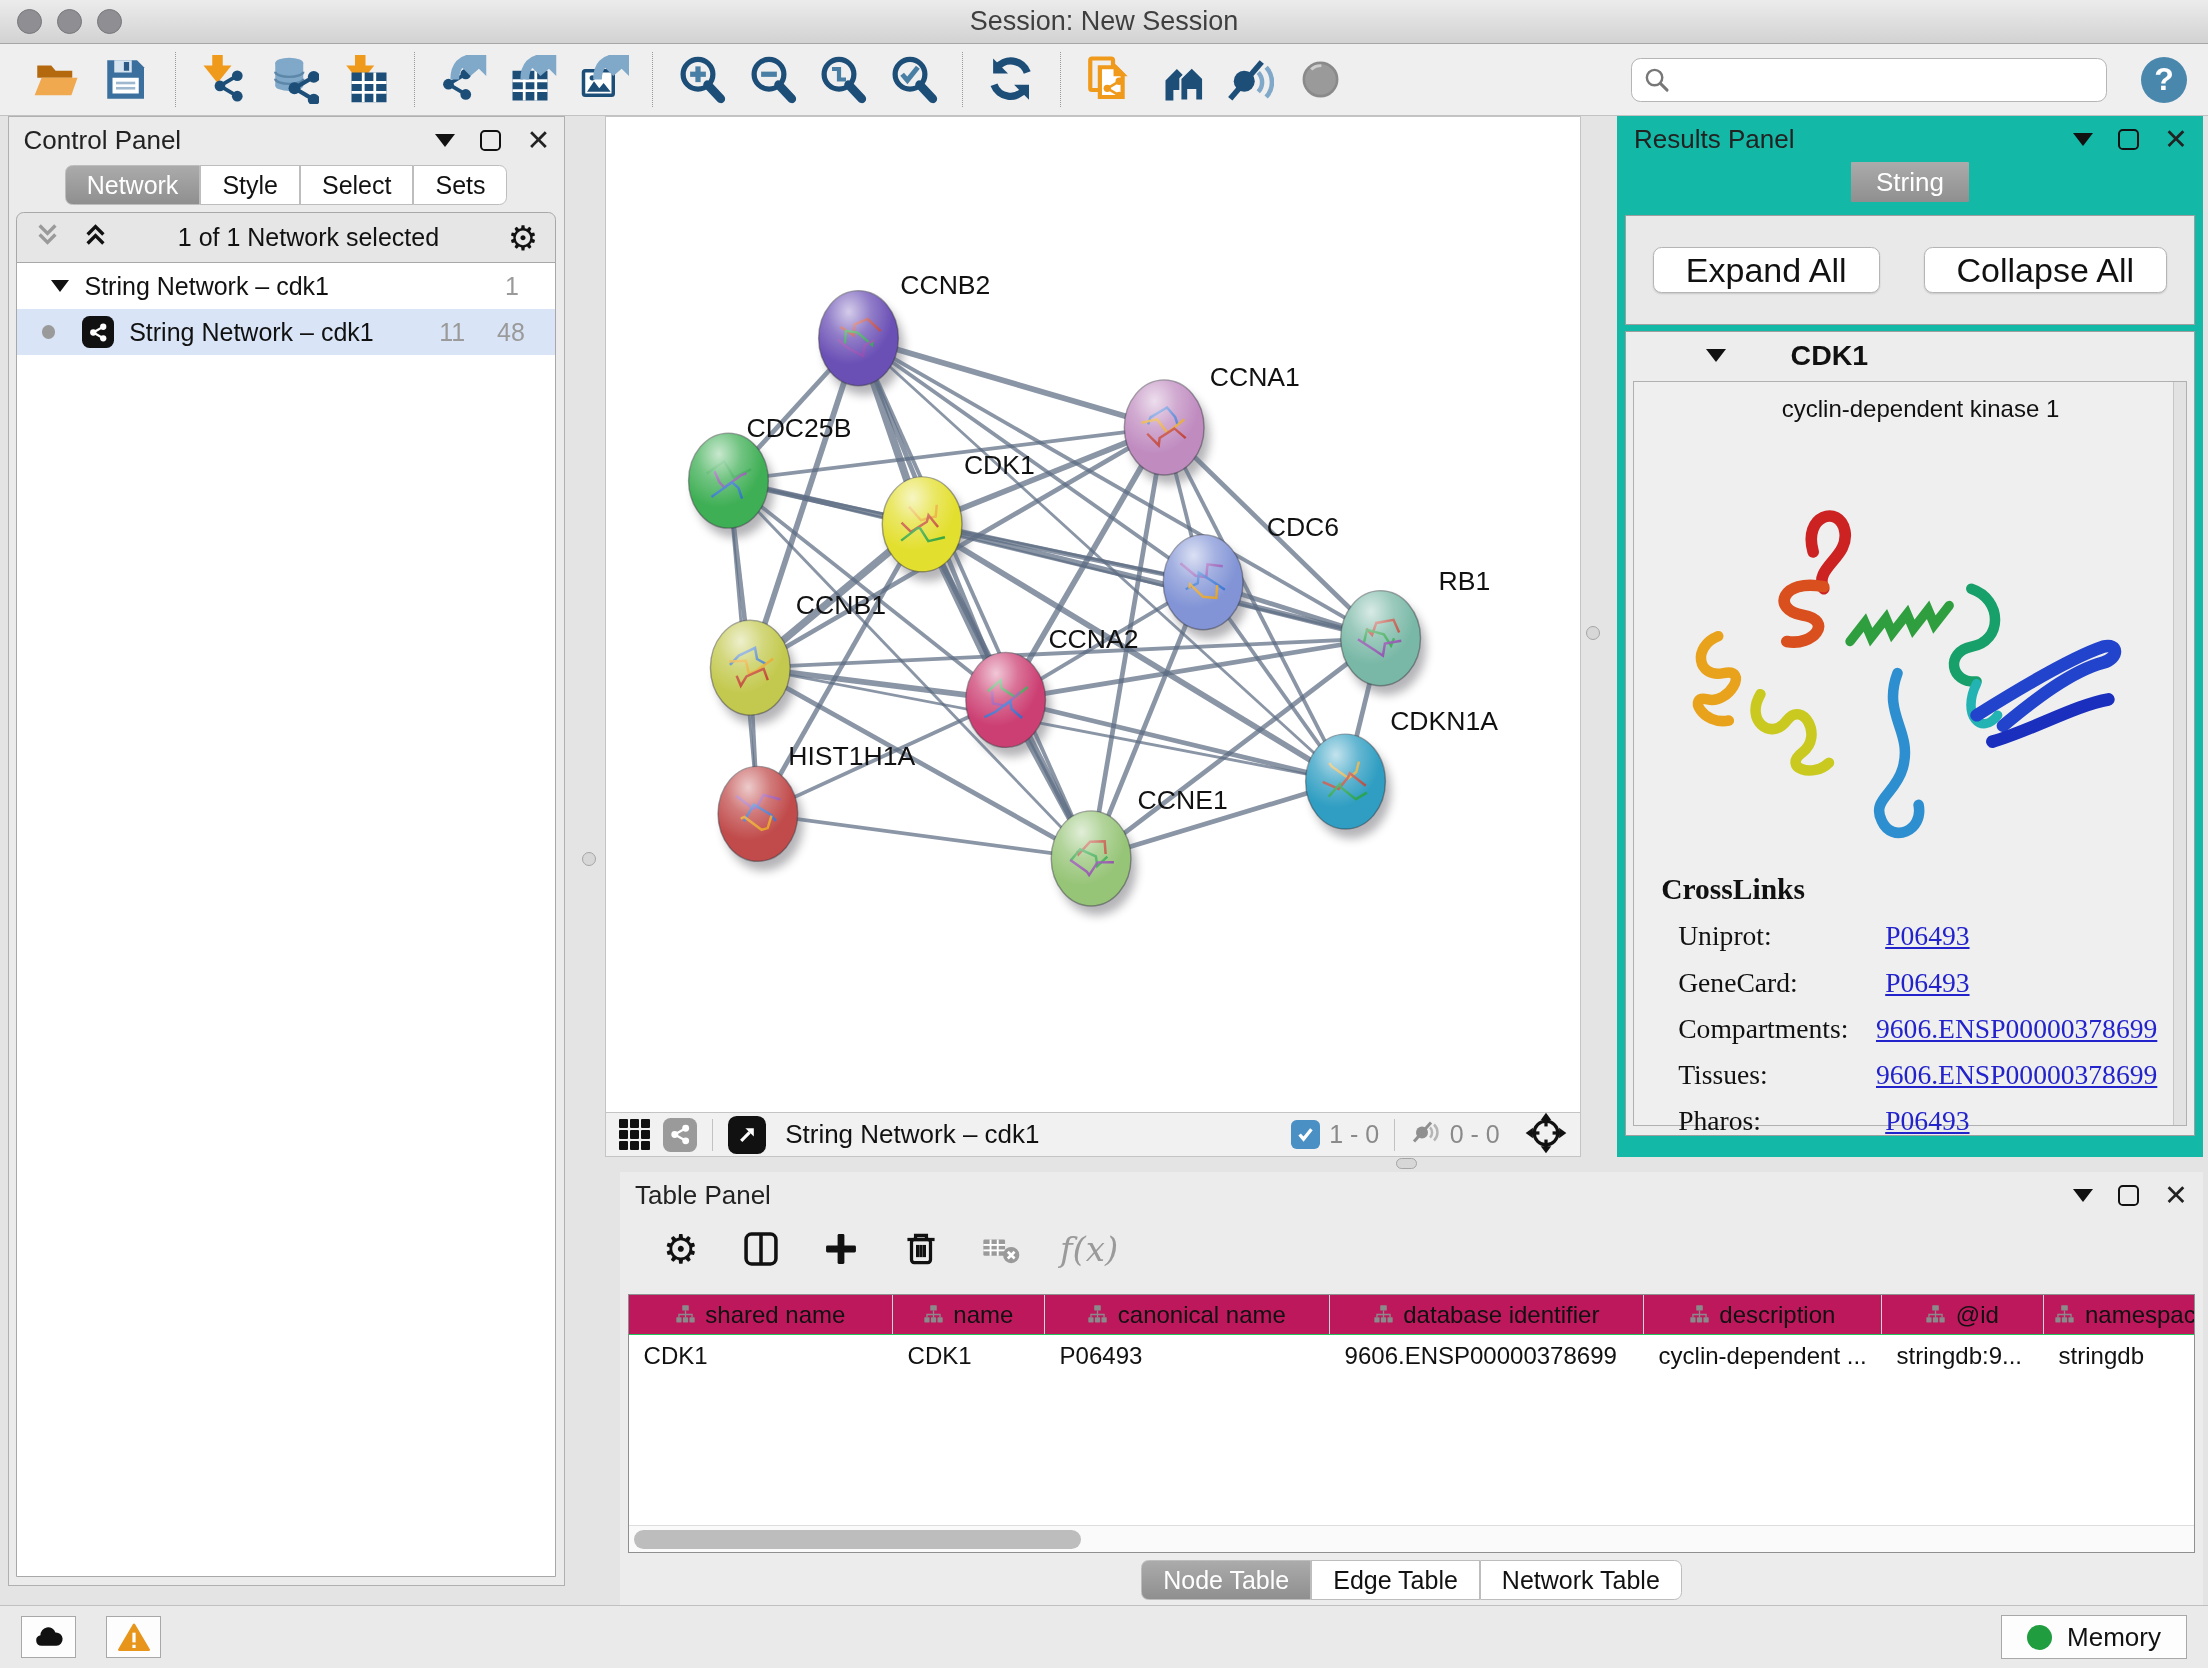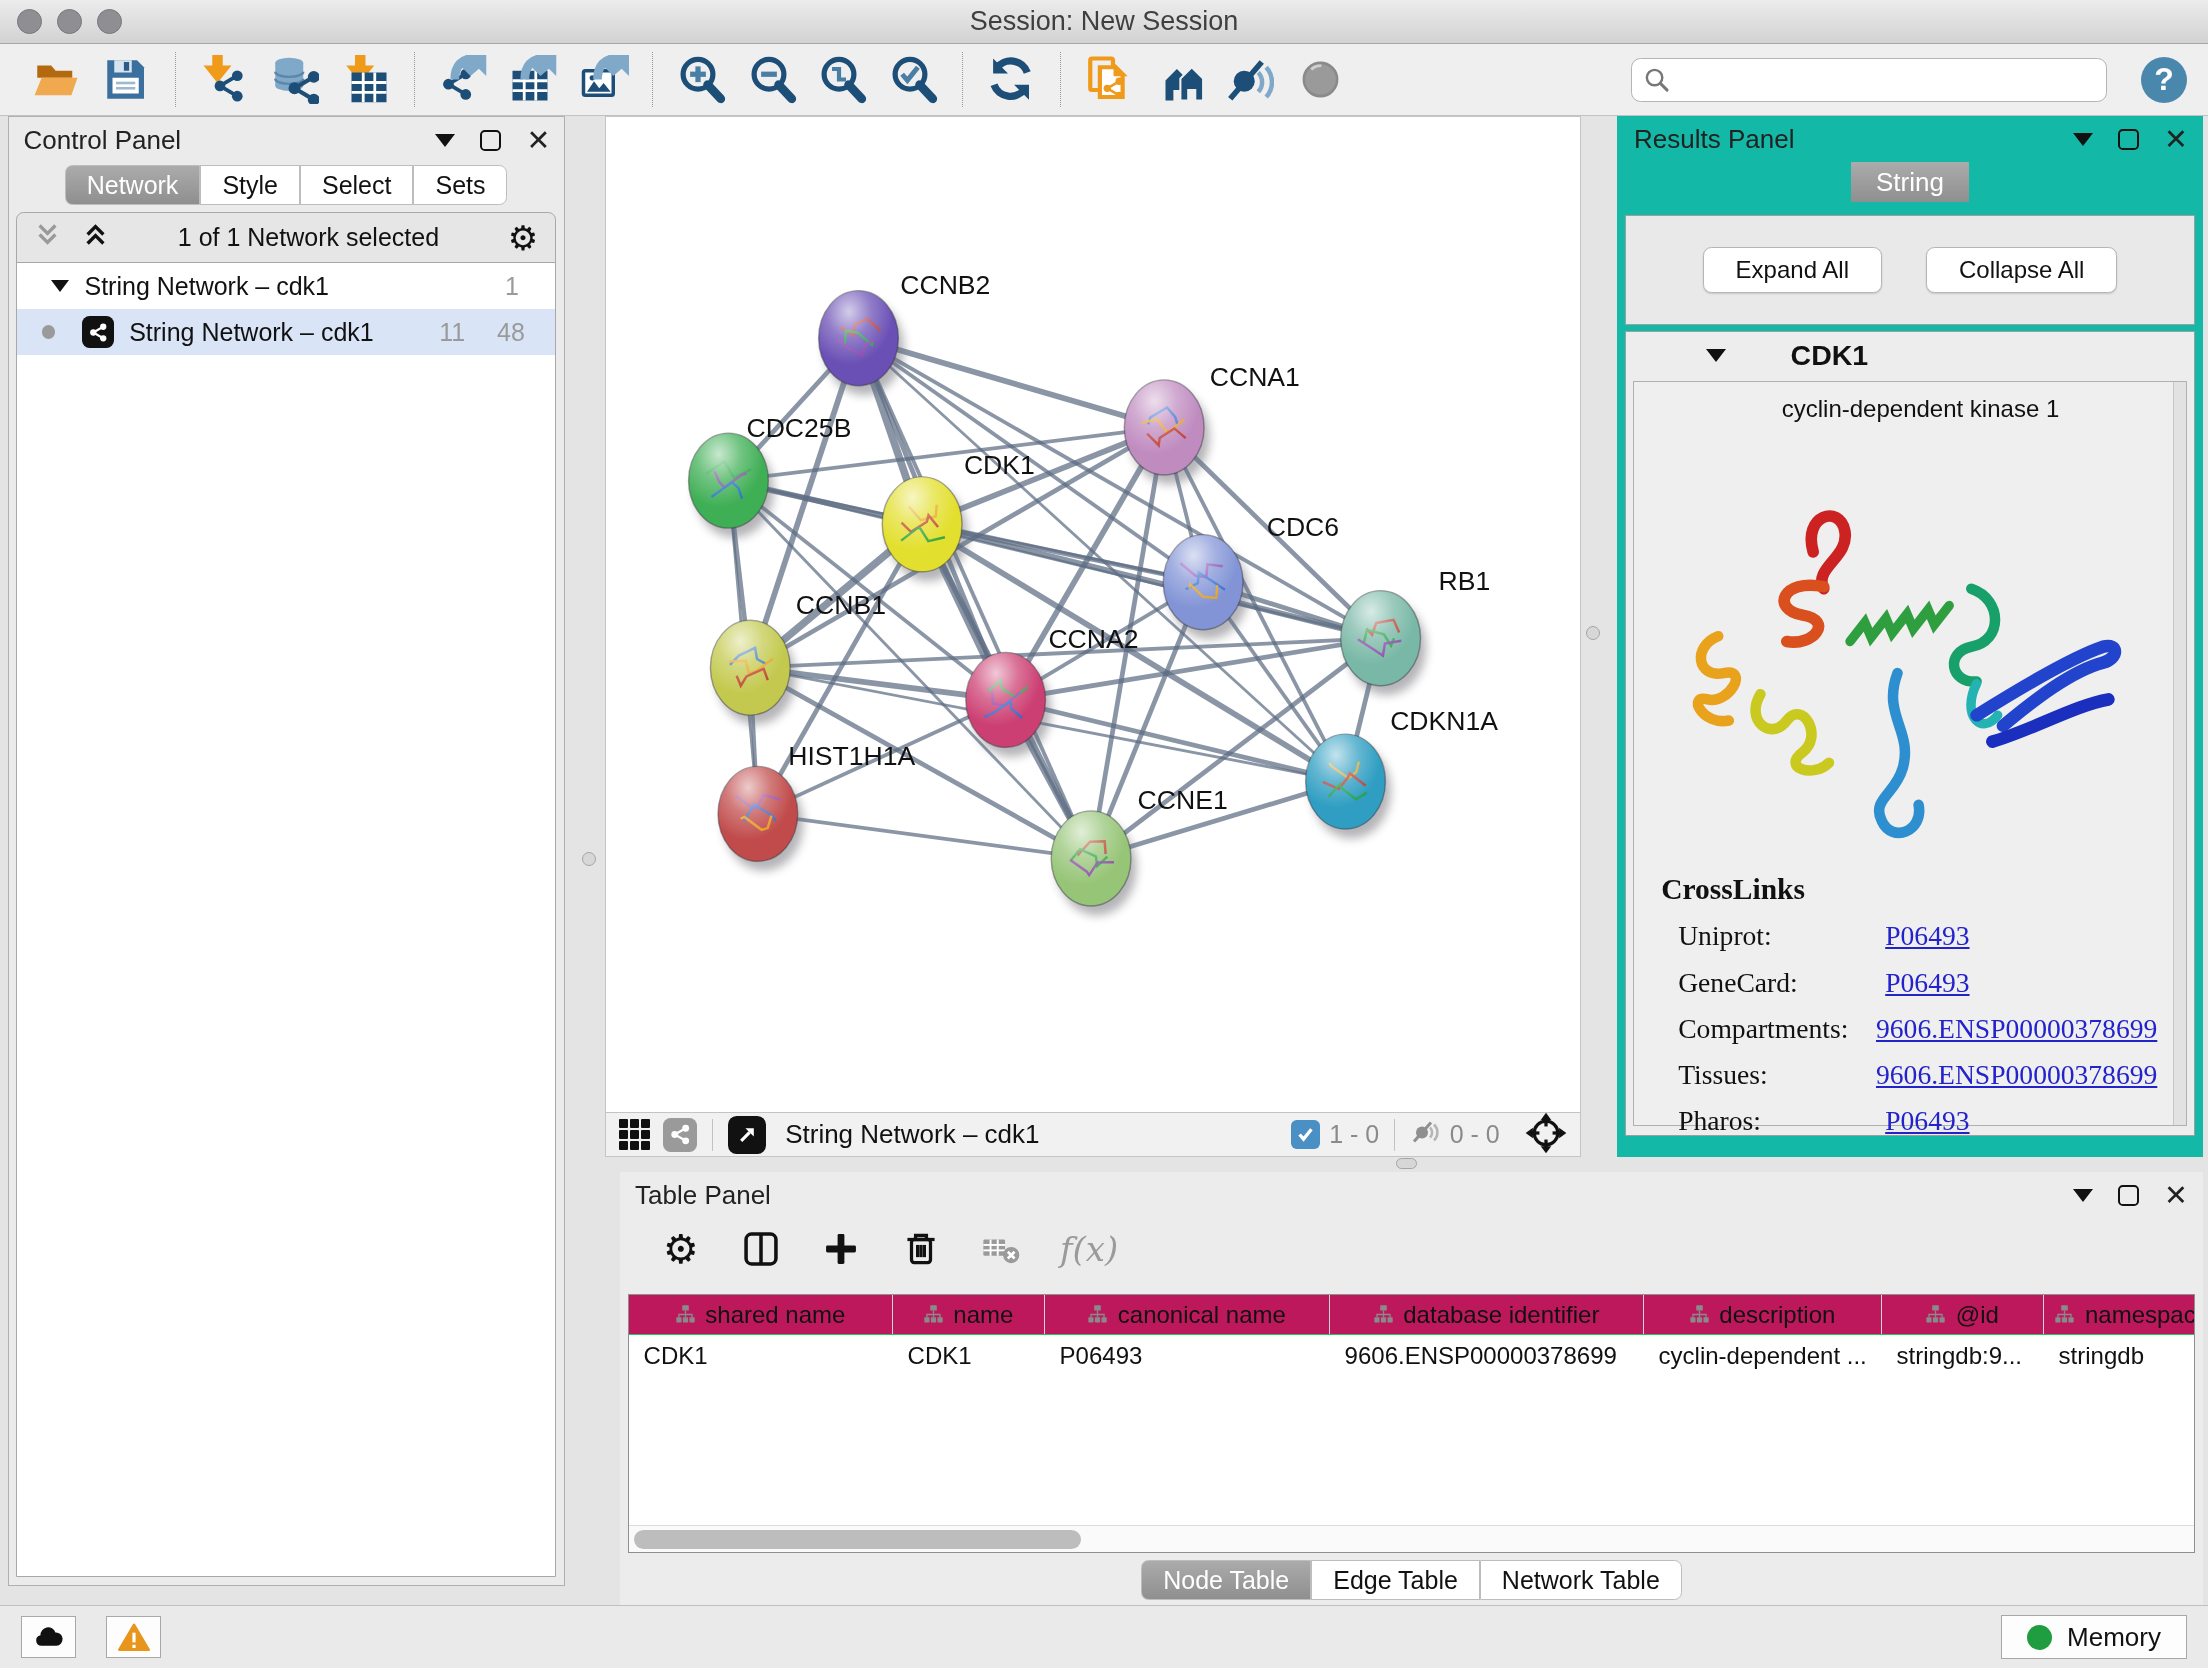--- a/index.html
+++ b/index.html
@@ -87,21 +87,21 @@
 
   
   .results-panel { position:absolute; left:1617px; top:116px; width:586px; height:1041px; background:#14b8a6; }
   .rp-head { padding:7.6px 15px 0 17px; }
   .rp-tabwrap { display:flex; justify-content:center; margin-top:7.6px; }
   .rp-tab { height:40px; padding:0 25px; border-radius:1px; background:linear-gradient(#ababab,#8f8f8f);
     color:#fff; font-size:26px; display:flex; align-items:center; }
   .rp-box1 { position:absolute; left:7.6px; top:99px; right:7.6px; height:110px; border:1.9px solid #9e9e9e;
     background:#e9e9e9; display:flex; align-items:center; justify-content:center; gap:44px; }
   .rp-btn { height:46px; padding:0 32px; background:#fff; border:1px solid #b5b5b5; border-radius:8.6px;
-    font-size:24px; display:flex; align-items:center; box-shadow:0 1px 1.9px rgba(0,0,0,.15); }
+    font-size:34px; display:flex; align-items:center; box-shadow:0 1px 1.9px rgba(0,0,0,.15); }
   .rp-box2 { position:absolute; left:7.6px; top:215px; right:7.6px; height:805px; border:1.9px solid #9e9e9e;
     background:#ededed; }
   .rp-generow { height:46px; display:flex; align-items:center; padding:0 0 0 80px; }
   .rp-generow .gene { font-size:28.5px; font-weight:bold; margin-left:65px; }
   .rp-card { position:absolute; left:7.6px; top:49px; right:7.6px; bottom:9.5px; background:#efefef;
     border:1px solid #b0b0b0; }
   .rp-scroll { position:absolute; right:0; top:0; bottom:0; width:12.4px; background:#e2e2e2; border-left:1px solid #c6c6c6; }
   .rp-desc { font-size:24px; padding:13.3px 0 0 21px;text-align:center; }
   .protein-wrap { position:absolute; left:21px; top:61px; width:485px; height:418px; }
   .protein-wrap svg { width:100%; height:100%; }

